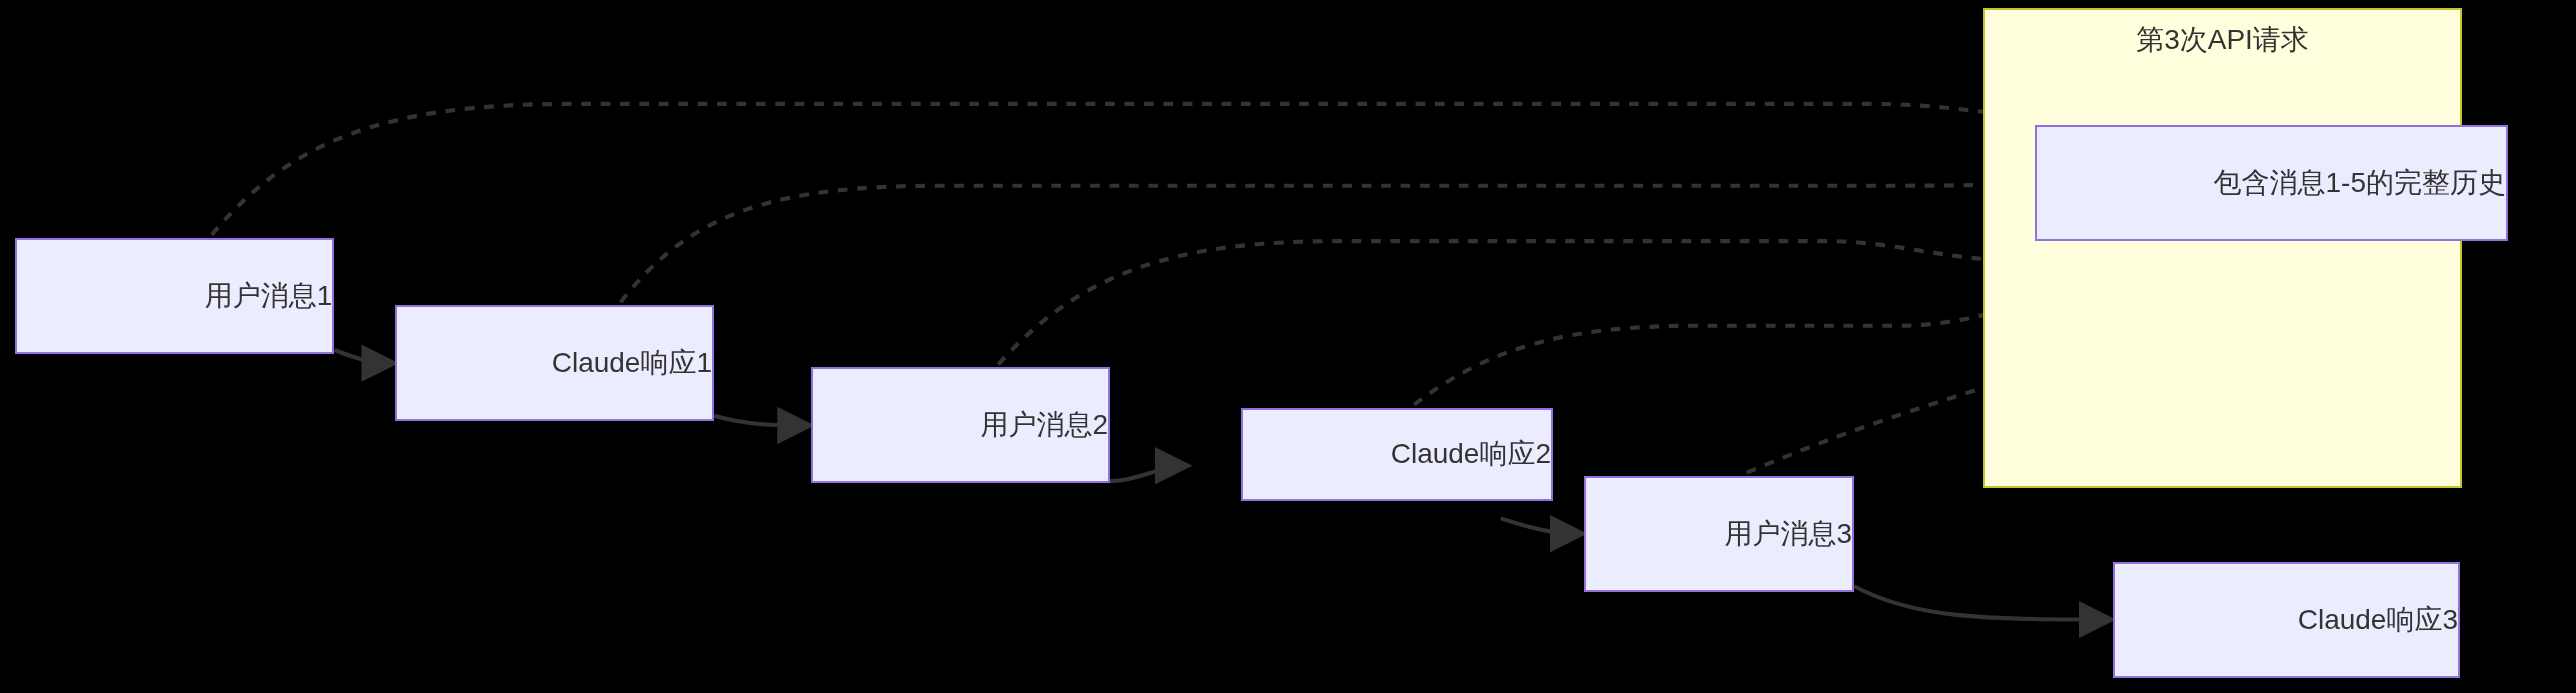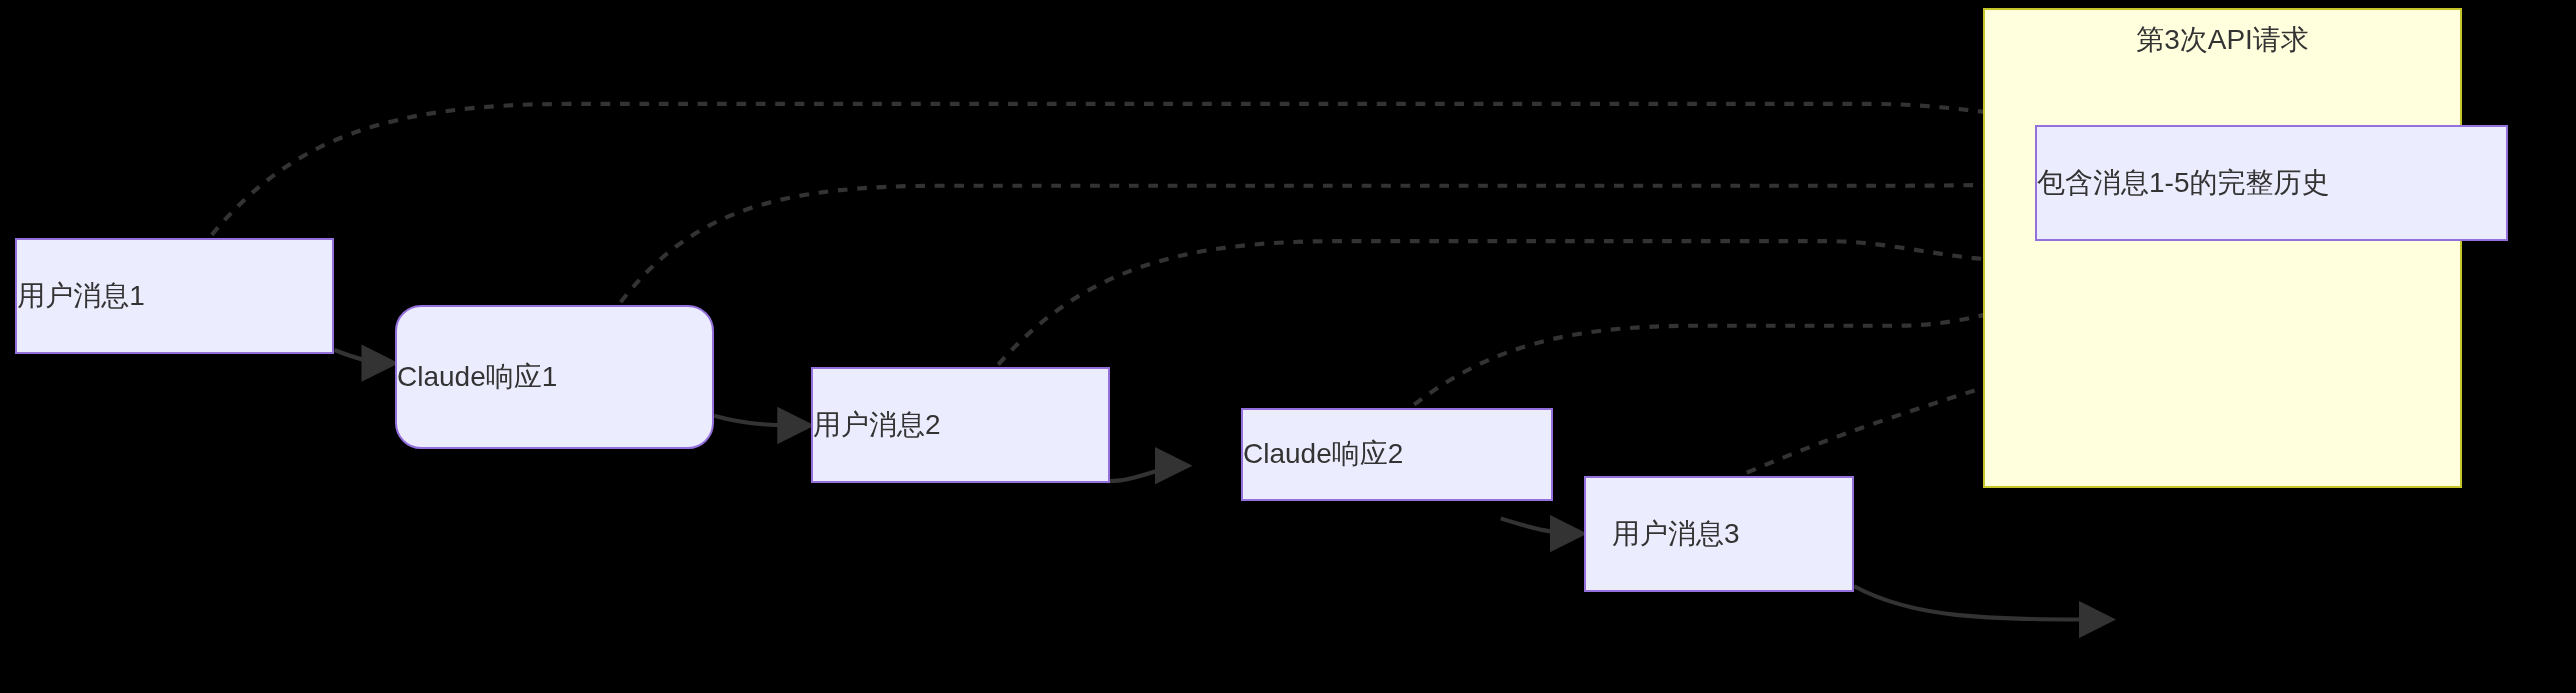--- a/index.html
+++ b/index.html
@@ -29,21 +29,21 @@
     line-height:1;
     white-space:nowrap;
   }
   .node{
     position:absolute;
     background:#ECECFF;
     border:2.8px solid #9370DB;
     box-sizing:border-box;
     display:flex;
     align-items:center;
-    justify-content:flex-start;
+    justify-content:flex-end;
     color:#333333;
     font-size:28px;
     line-height:1.1;
     text-align:center;
     white-space:nowrap;
   }
 </style>
 </head>
 <body>
 
@@ -82,35 +82,38 @@
   </svg>
 
   <div class="subgraph" style="left:1983px;top:8.3px;width:479px;height:480px;">
     <div class="subgraph-title" style="top:15.3px;">第3次API请求</div>
   </div>
 
   <div class="node" style="left:15.3px;top:238px;width:319px;height:116px;">
     <span>用户消息1</span>
   </div>
 
-  <div class="node" style="left:395px;top:305px;width:319px;height:144px;border-radius:26px;">
+  <div class="node" style="left:395px;top:305px;width:319px;height:116px;">
     <span>Claude响应1</span>
   </div>
 
   <div class="node" style="left:811px;top:367px;width:299px;height:116px;">
     <span>用户消息2</span>
   </div>
 
   <div class="node" style="left:1241px;top:408px;width:312px;height:93px;">
     <span>Claude响应2</span>
   </div>
 
   <div class="node" style="left:1584px;top:476px;width:270px;height:116px;padding-left:26px;">
     <span>用户消息3</span>
   </div>
 
+  <div class="node" style="left:2113px;top:562px;width:347px;height:116px;">
+    <span>Claude响应3</span>
+  </div>
 
   <div class="node" style="left:2035px;top:125px;width:473px;height:116px;">
     <span>包含消息1-5的完整历史</span>
   </div>
 
 </div>
 
 
 </body></html>

